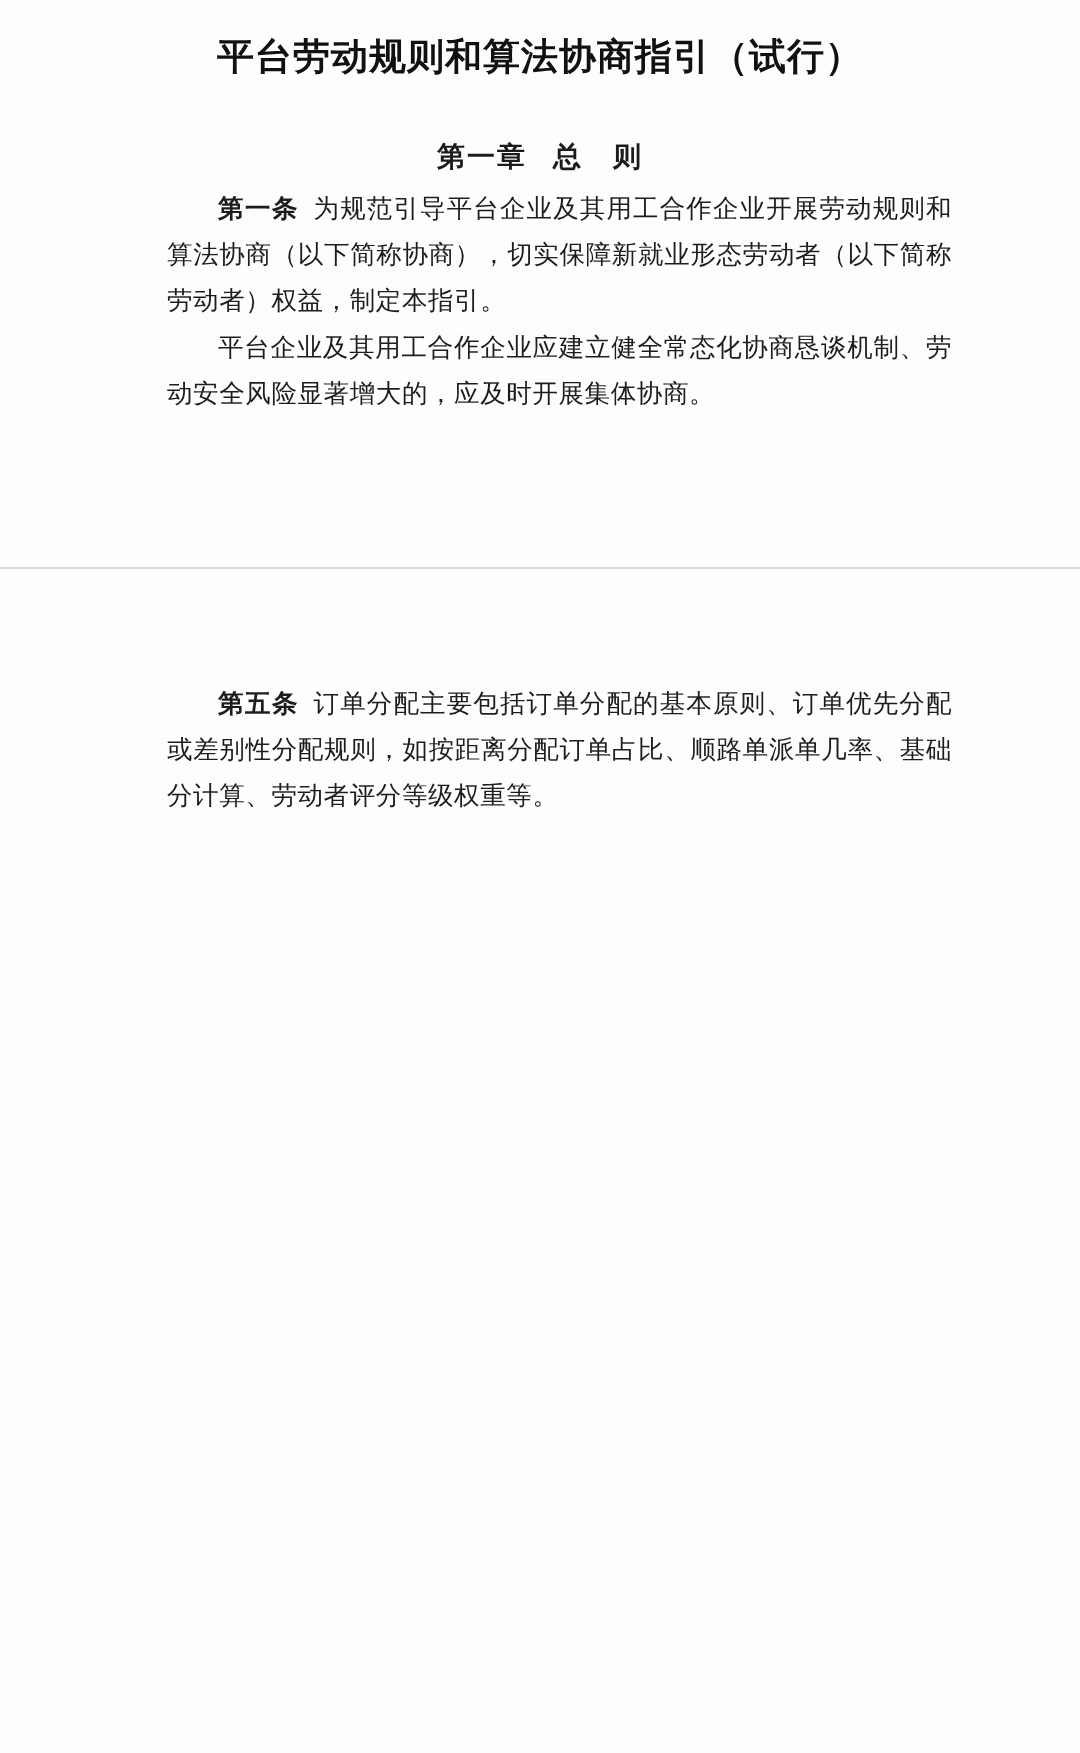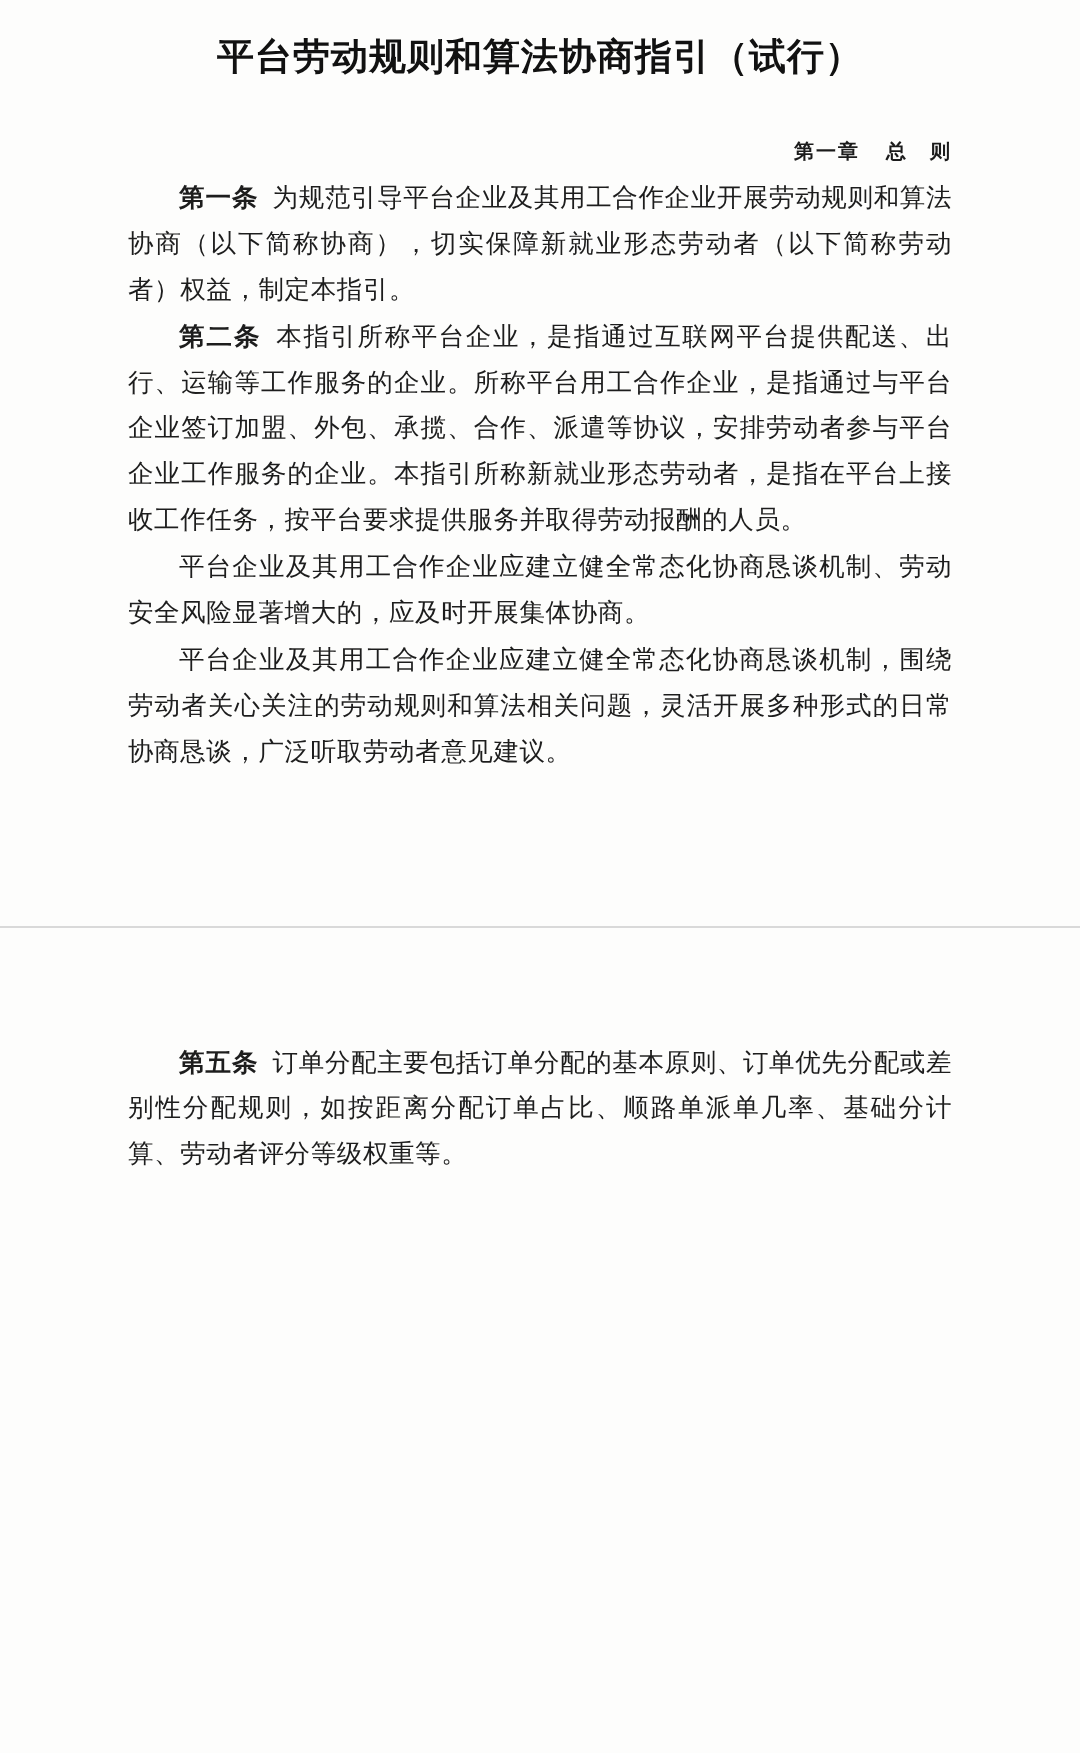--- a/index.html
+++ b/index.html
@@ -29,42 +29,43 @@
     text-align: center;
     font-size: 37px;
     font-weight: bold;
     letter-spacing: 1px;
     margin-top: 32px;
     margin-bottom: 0;
     color: #111;
     font-family: "DejaVu Serif", "Liberation Serif", serif;
   }
   .chapter-heading {
-    text-align: right;
-    font-size: 20px;
+    text-align: center;
+    font-size: 28px;
     font-weight: bold;
     letter-spacing: 2px;
     color: #1b1b1b;
     margin: 56px 0 10px 0;
   }
   .chapter-heading .gap {
     display: inline-block;
     width: 26px;
   }
   .para {
     font-size: 25.5px;
     line-height: 1.80;
     text-align: justify;
     text-justify: inter-ideograph;
     margin: 0 0 1px 0;
     letter-spacing: 0.6px;
     color: #1d1d1d;
   }
   .para.indent {
     text-indent: 2em;
+    margin-left: 39px;
   }
   .article-label {
     font-weight: bold;
     letter-spacing: 1px;
   }
   .article-gap {
     display: inline-block;
     width: 14px;
   }
   .divider {
@@ -90,28 +91,24 @@
     <h1 class="doc-title">平台劳动规则和算法协商指引（试行）</h1>
 
     <div class="chapter-heading">
       <span>第一章</span><span class="gap"></span><span>总　则</span>
     </div>
 
     <p class="para indent">
       <span class="article-label">第一条</span><span class="article-gap"></span><span>为规范引导平台企业及其用工合作企业开展劳动规则和算法协商（以下简称协商），切实保障新就业形态劳动者（以下简称劳动者）权益，制定本指引。</span>
     </p>
 
-    <p class="para indent">
-      <span class="article-label">第二条</span><span class="article-gap"></span><span>本指引所称平台企业，是指通过互联网平台提供配送、出行、运输等工作服务的企业。所称平台用工合作企业，是指通过与平台企业签订加盟、外包、承揽、合作、派遣等协议，安排劳动者参与平台企业工作服务的企业。本指引所称新就业形态劳动者，是指在平台上接收工作任务，按平台要求提供服务并取得劳动报酬的人员。</span>
-    </p>
 
 
     <p class="para indent">平台企业及其用工合作企业应建立健全常态化协商恳谈机制、劳动安全风险显著增大的，应及时开展集体协商。</p>
 
-    <p class="para indent">平台企业及其用工合作企业应建立健全常态化协商恳谈机制，围绕劳动者关心关注的劳动规则和算法相关问题，灵活开展多种形式的日常协商恳谈，广泛听取劳动者意见建议。</p>
 
     <div class="spacer-blank"></div>
   </div>
 
   <div class="divider"></div>
 
   <div class="page-section">
     <div class="section-two-top"></div>
 
 

